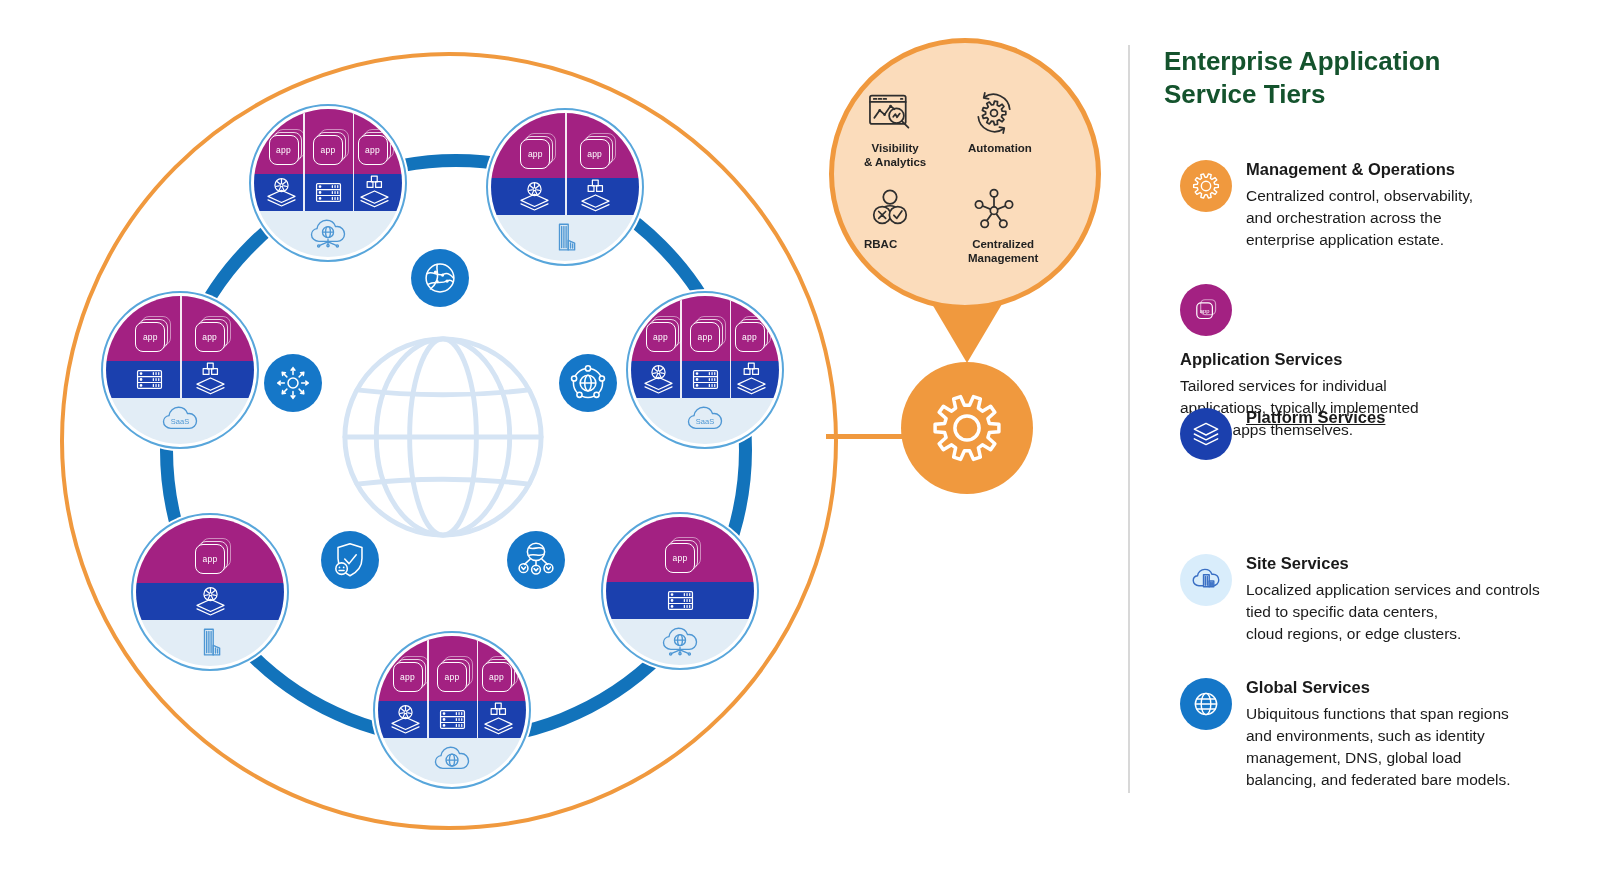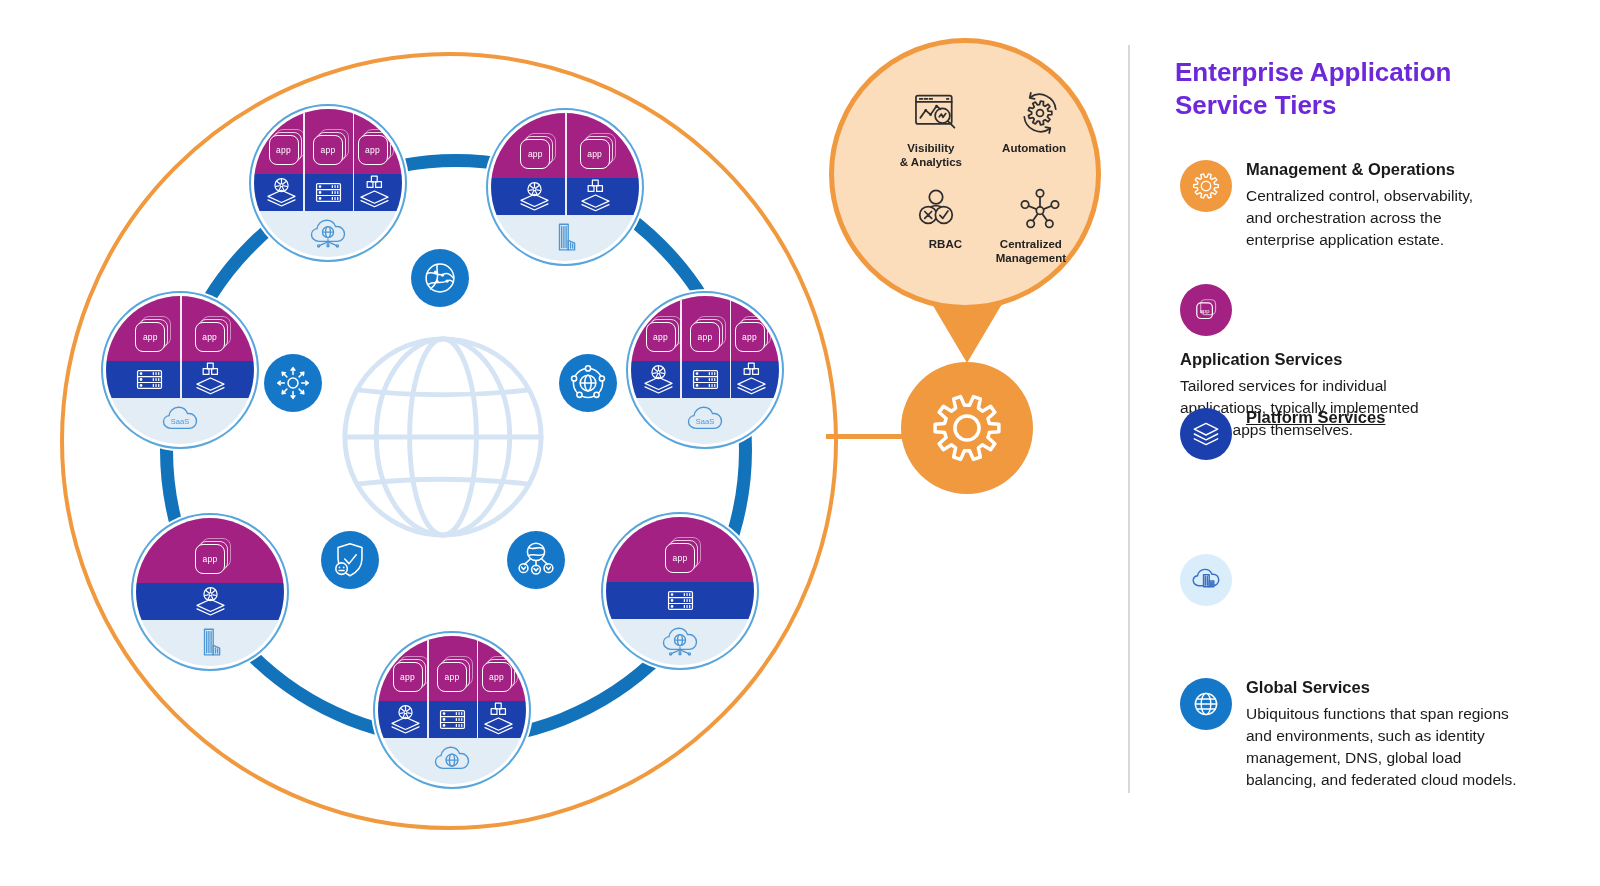--- a/index.html
+++ b/index.html
@@ -40,32 +40,32 @@
   .connector svg{width:46px;height:46px;display:block;}
 
   
   .callout-line{position:absolute;left:826px;top:434px;width:80px;height:5px;background:var(--orange);}
   .callout-tail{position:absolute;left:903px;top:255px;width:128px;height:108px;background:var(--orange);
                 clip-path:polygon(0 0,100% 0,50% 100%);}
   .callout-bubble{position:absolute;left:829px;top:38px;width:272px;height:272px;border-radius:50%;
                   background:var(--peach);border:5px solid var(--orange);box-sizing:border-box;}
   .callout-grid{position:absolute;inset:0;display:grid;grid-template-columns:1fr 1fr;
                 padding:44px 30px 34px;box-sizing:border-box;row-gap:8px;column-gap:6px;}
-  .callout-cell{display:flex;flex-direction:column;align-items:flex-end;}
+  .callout-cell{display:flex;flex-direction:column;align-items:flex-start;}
   .callout-cell svg{width:52px;height:52px;display:block;}
   .callout-label{margin-top:2px;font-size:11.5px;font-weight:700;color:#222;text-align:center;
                  white-space:pre-line;line-height:1.25;}
   .gear-badge{position:absolute;left:901px;top:362px;width:132px;height:132px;border-radius:50%;
               background:var(--orange);display:flex;align-items:center;justify-content:center;}
   .gear-badge svg{width:88px;height:88px;display:block;}
 
   
   .divider{position:absolute;left:1128px;top:45px;width:1.5px;height:748px;background:#d8d8d8;}
-  .legend-title{position:absolute;left:1163px;top:44px;width:340px;margin:12px;
-                font-size:26px;line-height:33px;font-weight:700;color:#6d28d9;}
+  .legend-title{position:absolute;left:1163px;top:44px;width:340px;margin:1px;
+                font-size:26px;line-height:33px;font-weight:700;color:#14532d;}
   .legend-item{position:absolute;left:1180px;display:flex;gap:14px;width:440px;}
   .legend-icon{flex:0 0 52px;width:52px;height:52px;border-radius:50%;
                display:flex;align-items:center;justify-content:center;}
   .legend-icon svg{width:34px;height:34px;display:block;}
   .li-title{font-size:16.5px;font-weight:700;color:#1a1a1a;margin-bottom:6px;}
   .li-desc{font-size:15.5px;color:#1a1a1a;line-height:22px;white-space:pre-line;}
 </style>
 </head>
 <body>
 
@@ -642,32 +642,38 @@
       <div class="legend-item" style="top: 554px;">
         <span class="legend-icon" style="background:#D9EDFB">
           <svg viewBox="0 0 48 48" fill="none" stroke="#3A6FC4" stroke-width="2" stroke-linecap="round" stroke-linejoin="round">
             <path d="M14,32 C9.5,32 6,28.6 6,24.8 C6,21.4 8.6,18.6 12,18.1 C12.6,13 17,9 22.4,9 C27,9 30.9,11.9 32.3,16 C32.8,15.9 33.4,15.8 34,15.8 C38.4,15.8 42,19.4 42,23.9 C42,28.4 38.4,32 34,32 Z"></path>
             <rect x="20.5" y="16.5" width="8" height="17" fill="#D9EDFB"></rect>
             <path d="M23,19 V31.5 M25.8,19 V31.5"></path>
             <rect x="28.5" y="25.5" width="6.5" height="8" fill="#D9EDFB"></rect>
             <path d="M30.7,27.5 V32 M32.8,27.5 V32"></path>
           </svg>
         </span>
+        <div class="legend-text">
+       <div class="li-title">Site Services</div>
+       <div class="li-desc">Localized application services and controls
+tied to specific data centers,
+cloud regions, or edge clusters.</div>
+     </div>
       </div>
       <div class="legend-item" style="top: 678px;">
         <span class="legend-icon" style="background:#1577C8">
           <svg viewBox="0 0 48 48" fill="none" stroke="#fff" stroke-width="2" stroke-linecap="round" stroke-linejoin="round">
             <circle cx="24" cy="24" r="15"></circle>
             <ellipse cx="24" cy="24" rx="6.8" ry="15"></ellipse>
             <path d="M9,24 H39 M11,16.9 H37 M11,31.1 H37"></path>
           </svg>
         </span>
         <div class="legend-text">
        <div class="li-title">Global Services</div>
        <div class="li-desc">Ubiquitous functions that span regions
 and environments, such as identity
 management, DNS, global load
-balancing, and federated cloud models.</div>
+balancing, and federated bare models.</div>
      </div>
       </div>
     </div>
 
 </div>
 
 </body></html>

